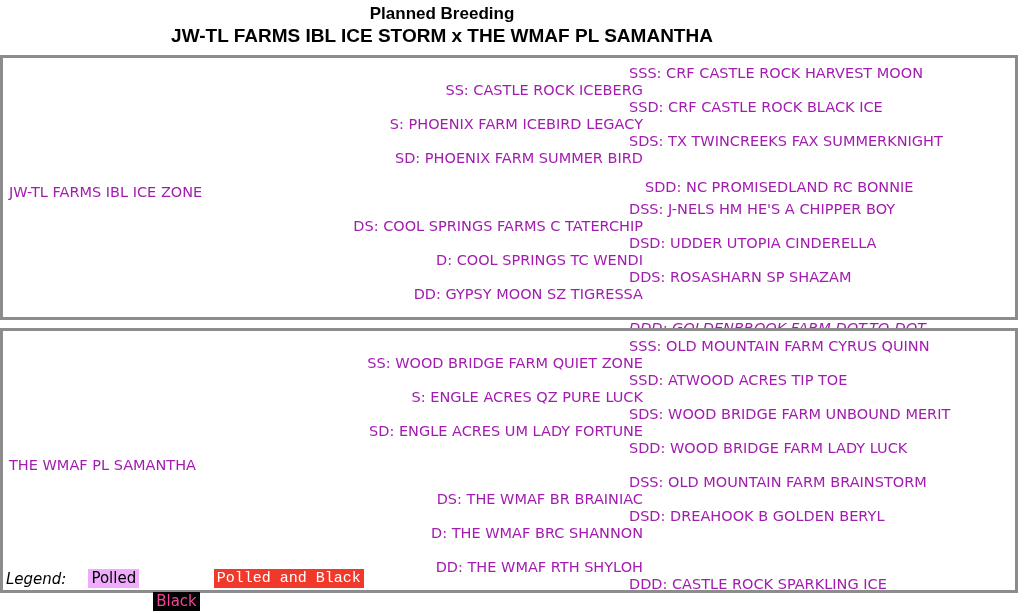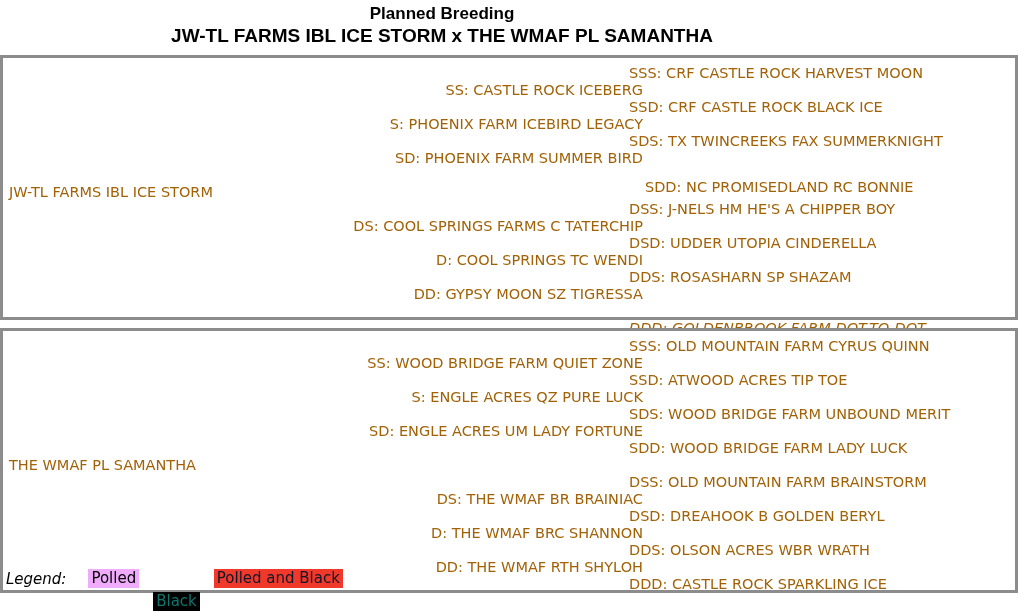--- a/index.html
+++ b/index.html
@@ -44,21 +44,21 @@
     position: relative;
     width: 100%;
     height: 259px;
   }
 
   .ped-cell {
     position: absolute;
     font-family: "DejaVu Sans", sans-serif;
     font-size: 14.5px;
     line-height: 17px;
-    color: #a16207;
+    color: #a21caf;
     white-space: nowrap;
   }
 
   
   .col-g1 { left: 6px; }
   .col-g2 { right: 372px; }
   .col-g3 { left: 626px; }
 
   
   .legend-bar {
@@ -79,39 +79,39 @@
     margin-right: 8px;
     font-style: italic;
   }
   .legend-chip {
     display: inline-block;
     padding: 0 3px;
     font-size: 15px;
     line-height: 19px;
   }
   .chip-polled { background: #f0abfc; color: #000000; }
-  .chip-black  { background: #000000; color: #0f766e; margin-top: 46px; }
-  .chip-both   { background: #f0392b; color: #0f172a; }
+  .chip-black  { background: #000000; color: #ec4899; margin-top: 46px; }
+  .chip-both   { background: #f0392b; color: #ffffff; font-family: Liberation Mono, monospace; }
 
   .page-wrap { position: relative; width: 884px; height: 613px; }
 </style>
 </head>
 <body>
 
 <div class="page-wrap">
 
   <div class="title-block">
     <div class="title-line title-line-1">Planned Breeding</div>
     <div class="title-line title-line-2">JW-TL FARMS IBL ICE STORM x THE WMAF PL SAMANTHA</div>
   </div>
 
   <div class="ped-table first">
     <div class="ped-grid">
 
-      <div class="ped-cell col-g1" style="top:126px;">JW-TL FARMS IBL ICE STORM</div>
+      <div class="ped-cell col-g1" style="top:126px;">JW-TL FARMS IBL ICE ZONE</div>
 
       <div class="ped-cell col-g2" style="top:58px;">S: PHOENIX FARM ICEBIRD LEGACY</div>
       <div class="ped-cell col-g2" style="top:194px;">D: COOL SPRINGS TC WENDI</div>
 
       <div class="ped-cell col-g2" style="top:24px;">SS: CASTLE ROCK ICEBERG</div>
       <div class="ped-cell col-g2" style="top:160px;">DS: COOL SPRINGS FARMS C TATERCHIP</div>
       <div class="ped-cell col-g2" style="top:92px;">SD: PHOENIX FARM SUMMER BIRD</div>
       <div class="ped-cell col-g2" style="top:228px;">DD: GYPSY MOON SZ TIGRESSA</div>
 
       <div class="ped-cell col-g3" style="top:7px;">SSS: CRF CASTLE ROCK HARVEST MOON</div>
@@ -138,21 +138,20 @@
       <div class="ped-cell col-g2" style="top:92px;">SD: ENGLE ACRES UM LADY FORTUNE</div>
       <div class="ped-cell col-g2" style="top:160px;">DS: THE WMAF BR BRAINIAC</div>
       <div class="ped-cell col-g2" style="top:228px;">DD: THE WMAF RTH SHYLOH</div>
 
       <div class="ped-cell col-g3" style="top:7px;">SSS: OLD MOUNTAIN FARM CYRUS QUINN</div>
       <div class="ped-cell col-g3" style="top:41px;">SSD: ATWOOD ACRES TIP TOE</div>
       <div class="ped-cell col-g3" style="top:75px;">SDS: WOOD BRIDGE FARM UNBOUND MERIT</div>
       <div class="ped-cell col-g3" style="top:109px;">SDD: WOOD BRIDGE FARM LADY LUCK</div>
       <div class="ped-cell col-g3" style="top:143px;">DSS: OLD MOUNTAIN FARM BRAINSTORM</div>
       <div class="ped-cell col-g3" style="top:177px;">DSD: DREAHOOK B GOLDEN BERYL</div>
-      <div class="ped-cell col-g3" style="top:211px;">DDS: OLSON ACRES WBR WRATH</div>
       <div class="ped-cell col-g3" style="top:245px;">DDD: CASTLE ROCK SPARKLING ICE</div>
 
     </div>
   </div>
 
   <div class="legend-bar">
     <span class="legend-label">Legend:</span>
     <span class="legend-chip chip-polled">Polled</span>
     <span class="legend-chip chip-black">Black</span>
     <span class="legend-chip chip-both">Polled and Black</span>

